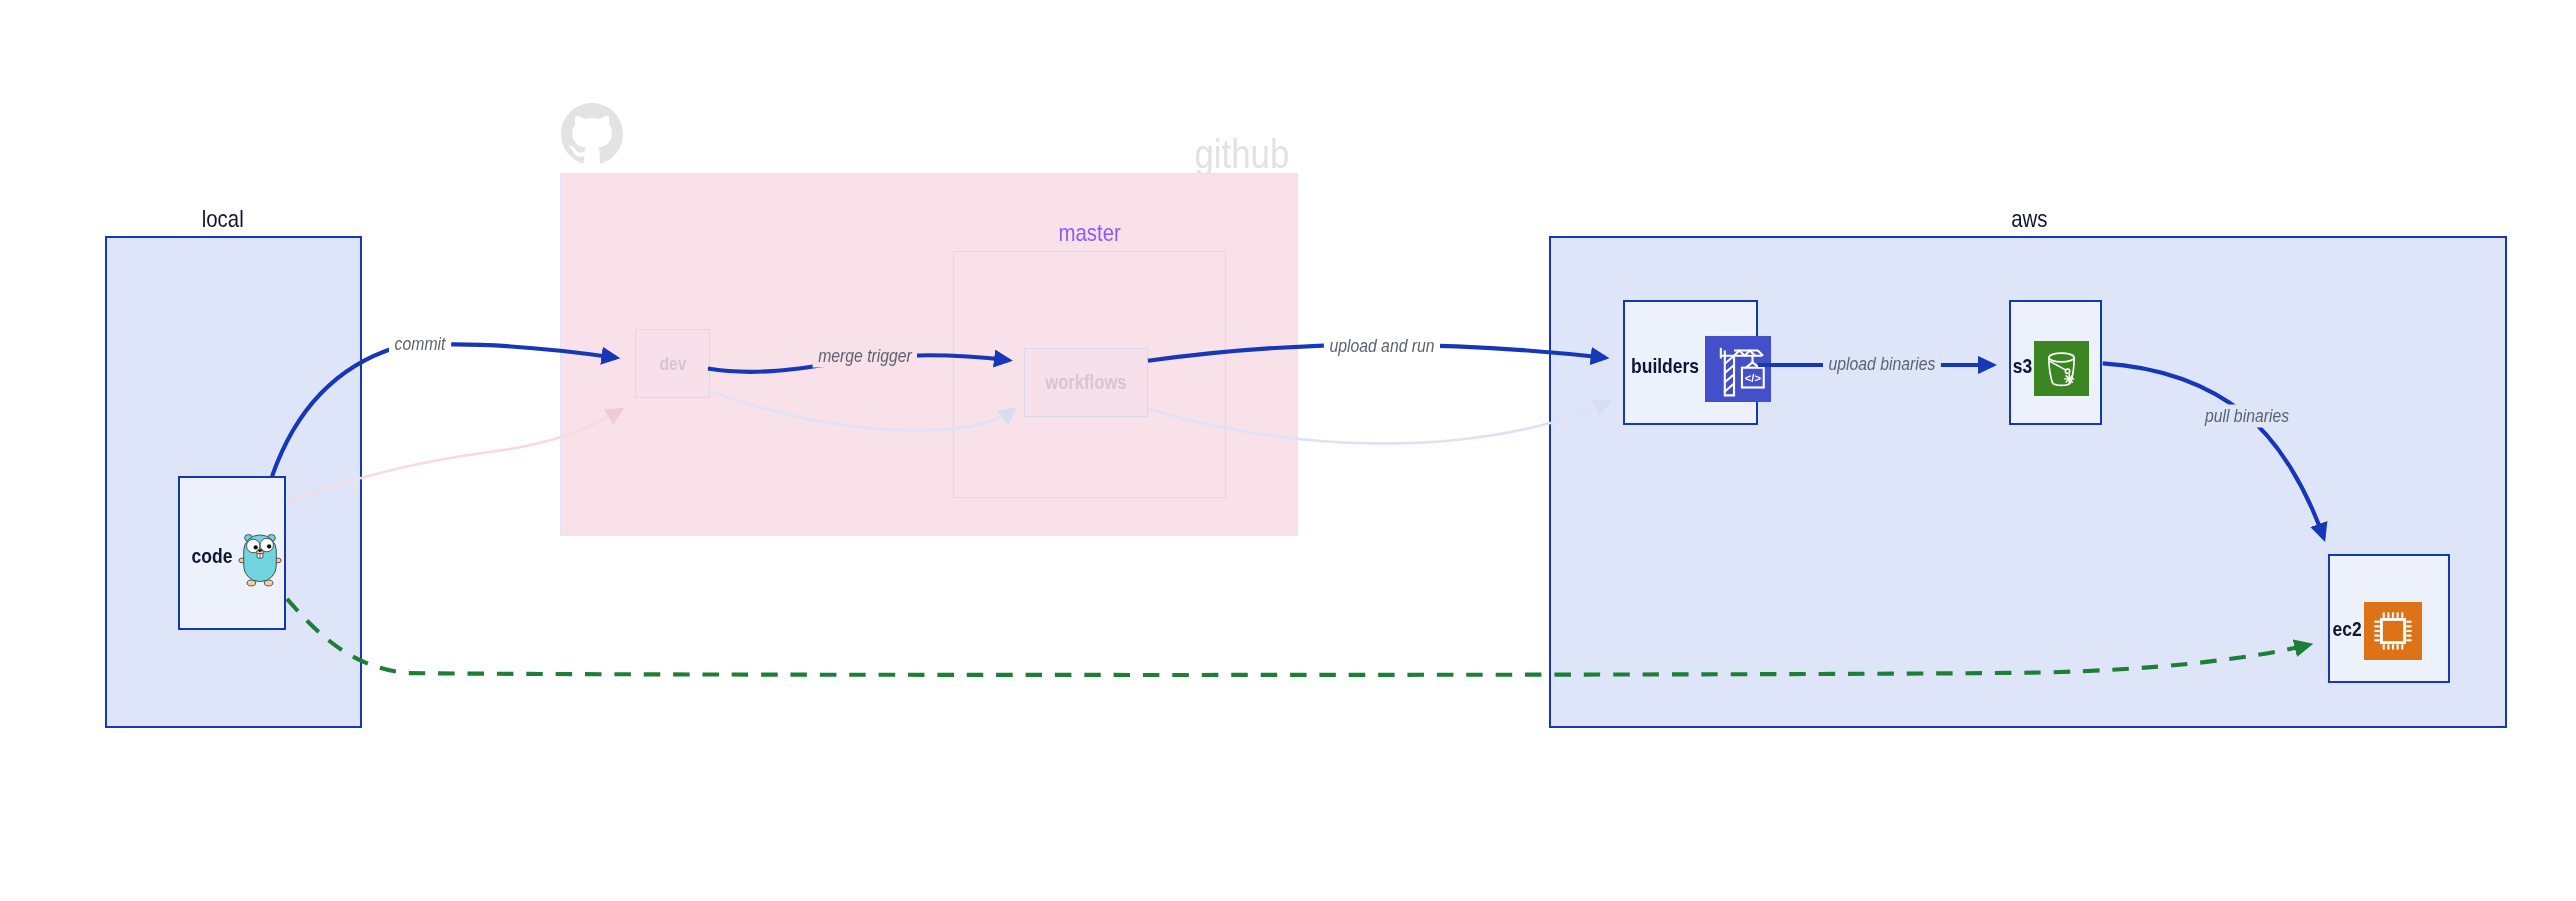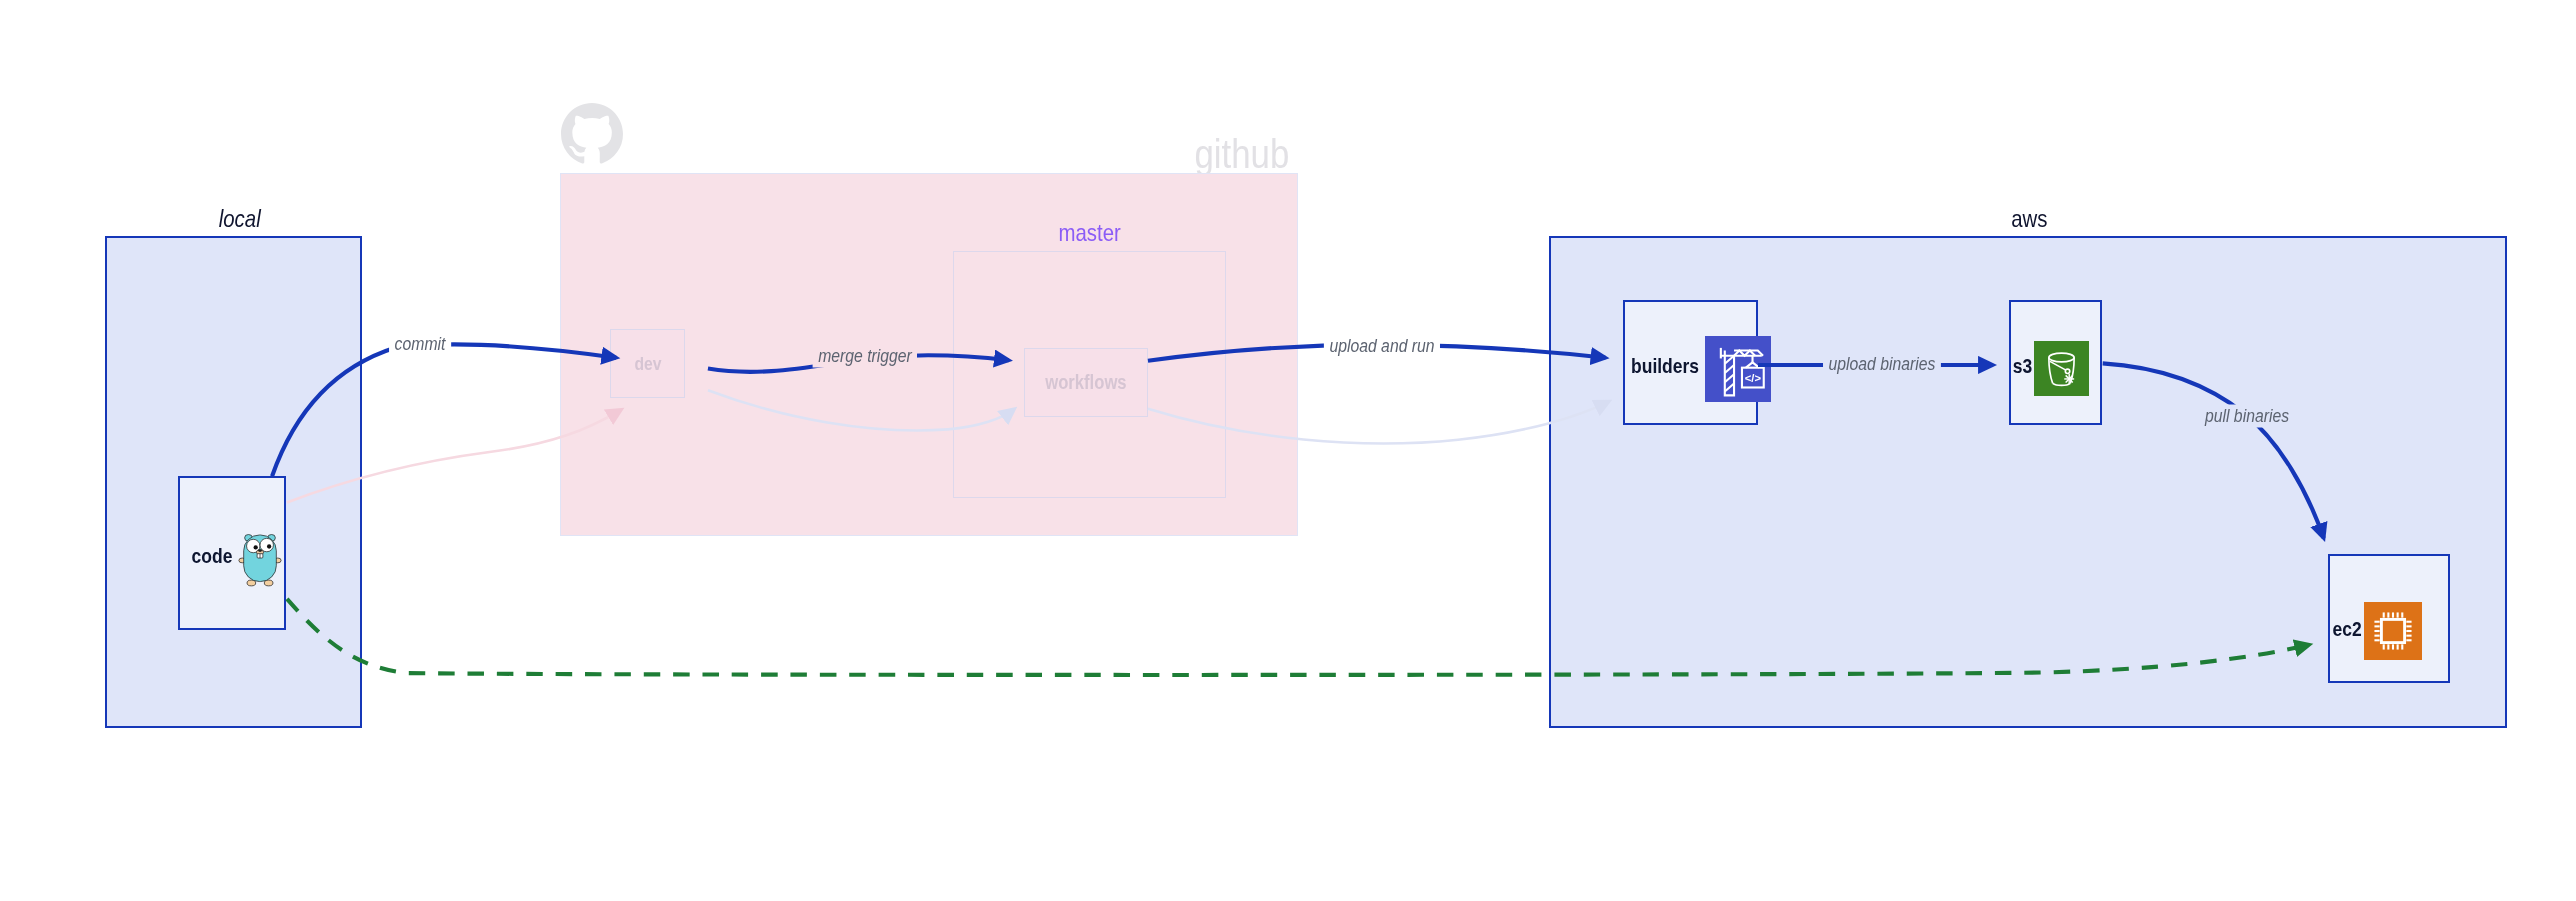--- a/index.html
+++ b/index.html
@@ -40,39 +40,39 @@
   .title-wrap { position:absolute; left:994px; top:743px; width:618px; text-align:center; }
   .title-text { display:inline-block; font-size:52px; font-weight:bold; color:#111a33;
                 transform:scaleX(.8); transform-origin:center;
                 border-bottom:3.6px solid #111a33; padding-bottom:2.1px; line-height:1.05; }
 </style>
 </head>
 <body>
 
 <div class="canvas">
 
-  <div class="glabel" style="left:111px; top:205px; width:258px;font-style:italic;">
+  <div class="glabel" style="left:94px; top:205px; width:258px;">
     <span class="cond">local</span>
   </div>
   <div class="gbox blue" style="left:105px; top:236px; width:257px; height:492px;"></div>
 
   <svg class="abs" style="left:561px; top:103px;" width="62" height="62" viewBox="0 0 16 16">
     <path fill="#e3e3e6" d="M8 0C3.58 0 0 3.58 0 8c0 3.54 2.29 6.53 5.47 7.59.4.07.55-.17.55-.38 0-.19-.01-.82-.01-1.49-2.01.37-2.53-.49-2.69-.94-.09-.23-.48-.94-.82-1.13-.28-.15-.68-.52-.01-.53.63-.01 1.08.58 1.23.82.72 1.21 1.87.87 2.33.66.07-.52.28-.87.51-1.07-1.78-.2-3.64-.89-3.64-3.95 0-.87.31-1.59.82-2.15-.08-.2-.36-1.02.08-2.12 0 0 .67-.21 2.2.82.64-.18 1.32-.27 2-.27.68 0 1.36.09 2 .27 1.53-1.04 2.2-.82 2.2-.82.44 1.1.16 1.92.08 2.12.51.56.82 1.27.82 2.15 0 3.07-1.87 3.75-3.65 3.95.29.25.54.73.54 1.48 0 1.07-.01 1.93-.01 2.2 0 .21.15.46.55.38A8.01 8.01 0 0 0 16 8c0-4.42-3.58-8-8-8z"></path>
   </svg>
   <div class="glabel github-word" style="left:1040px; top:131px; width:258px; text-align:right;">
     <span class="cond">github</span>
   </div>
   <div class="gbox pink" style="left:560px; top:173px; width:738px; height:363px;"></div>
 
   <div class="glabel faded-pink-text" style="left:961px; top:219px; width:258px;">
     <span class="cond">master</span>
   </div>
   <div class="gbox masterbox" style="left:953px; top:251px; width:273px; height:247px;"></div>
 
-  <div class="nbox fadednode" style="left:610px; top:329px; width:75px; height:69px;">
+  <div class="nbox fadednode" style="left:635px; top:329px; width:75px; height:69px;">
     <span class="nlabel" style="font-size:18.5px;">dev</span>
   </div>
   <div class="nbox fadednode" style="left:1024px; top:348px; width:124px; height:69px;">
     <span class="nlabel" style="font-size:19.6px;">workflows</span>
   </div>
 
   <div class="glabel" style="left:1900px; top:205px; width:258px;">
     <span class="cond">aws</span>
   </div>
   <div class="gbox blue" style="left:1549px; top:236px; width:958px; height:492px;"></div>

